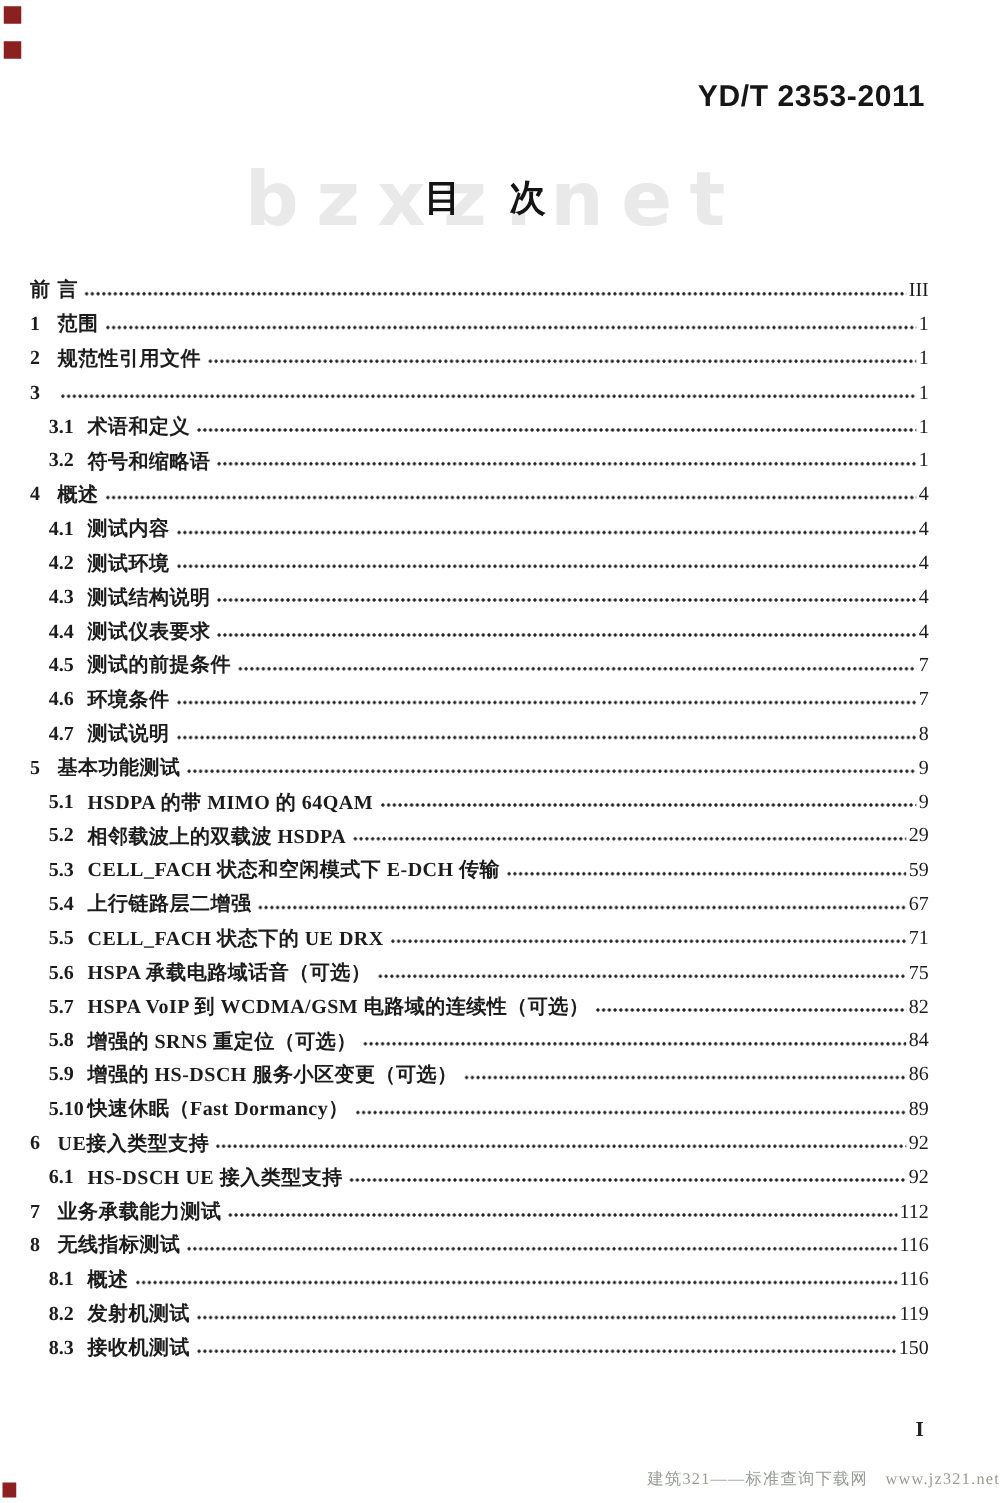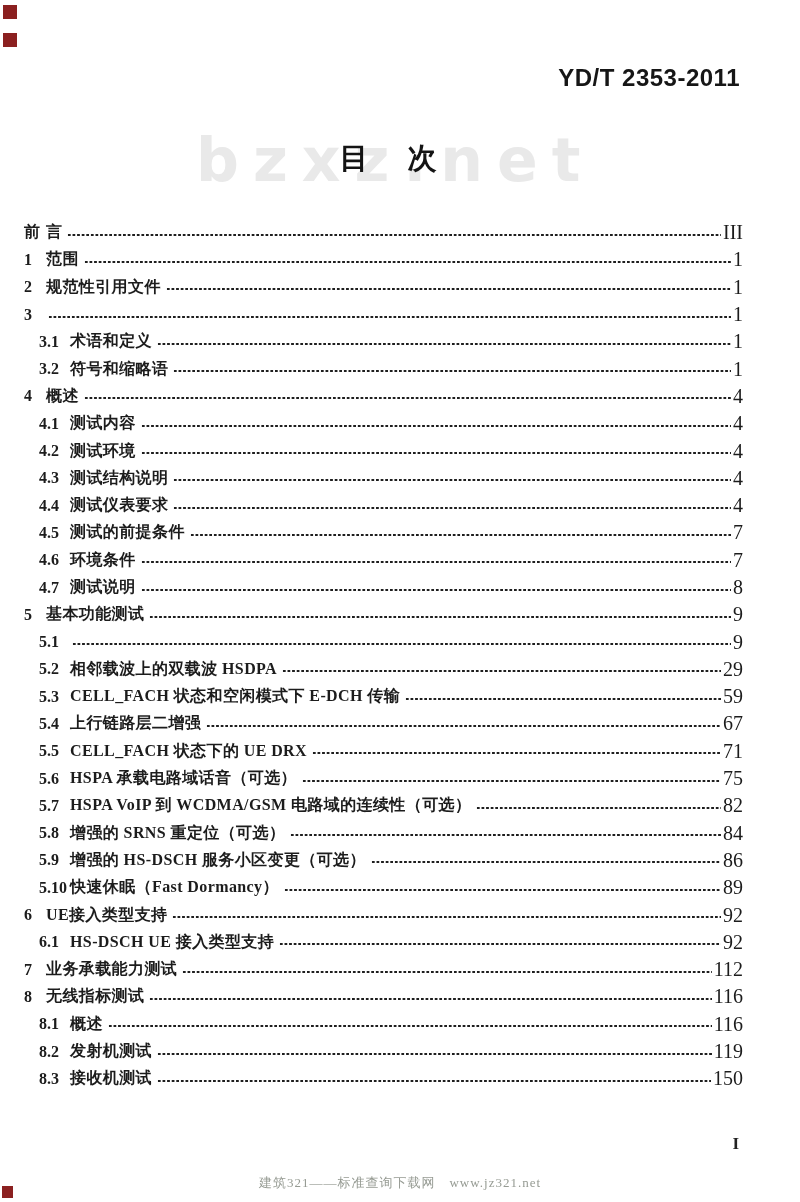--- a/index.html
+++ b/index.html
@@ -38,28 +38,28 @@
   .toc-row .num{flex:0 0 auto;font-weight:bold;}
   .toc-row.lvl0 .num{min-width:22px;}
   .toc-row.lvl1{padding-left:15px;}
   .toc-row.lvl1 .num{min-width:31px;}
   .toc-row .label{flex:0 0 auto;font-weight:bold;margin-right:3px;letter-spacing:0.4px;}
   .toc-row .leader{
     flex:1 1 auto;height:6px;align-self:center;margin:4px 2px 0 2px;
     background-image:radial-gradient(circle, #1e1e1e 1.1px, transparent 1.4px);
     background-size:4.6px 6px;background-repeat:repeat-x;background-position:left center;
   }
-  .toc-row .pg{flex:0 0 auto;text-align:left;font-size:20px;}
+  .toc-row .pg{flex:0 0 auto;text-align:left;font-size:16px;}
   .folio{
     position:absolute;top:1134px;right:60px;z-index:1;
     font-size:17px;color:#222;font-weight:bold;letter-spacing:1px;
   }
   .footer-wm{
     position:absolute;left:0;right:0;top:1174px;z-index:1;
-    text-align:center;font-size:13px;letter-spacing:1px;color:#969b93;font-family:Liberation Serif, serif;
+    text-align:right;font-size:13px;letter-spacing:1px;color:#969b93;font-family:Liberation Serif, serif;
   }
 </style>
 </head>
 <body>
 
 <div class="corner-mark" id="mark-a"></div>
 <div class="corner-mark" id="mark-b"></div>
 <div class="corner-mark" id="mark-c"></div>
 
 <div class="watermark">bzxz.net</div>
@@ -153,20 +153,21 @@
     <span class="pg">8</span>
   </div>
     <div class="toc-row lvl0">
     <span class="num">5</span>
     <span class="label">基本功能测试</span>
     <span class="leader"></span>
     <span class="pg">9</span>
   </div>
     <div class="toc-row lvl1">
     <span class="num">5.1</span>
+    <span class="label">HSDPA 的带 MIMO 的 64QAM</span>
     <span class="leader"></span>
     <span class="pg">9</span>
   </div>
     <div class="toc-row lvl1">
     <span class="num">5.2</span>
     <span class="label">相邻载波上的双载波 HSDPA</span>
     <span class="leader"></span>
     <span class="pg">29</span>
   </div>
     <div class="toc-row lvl1">

